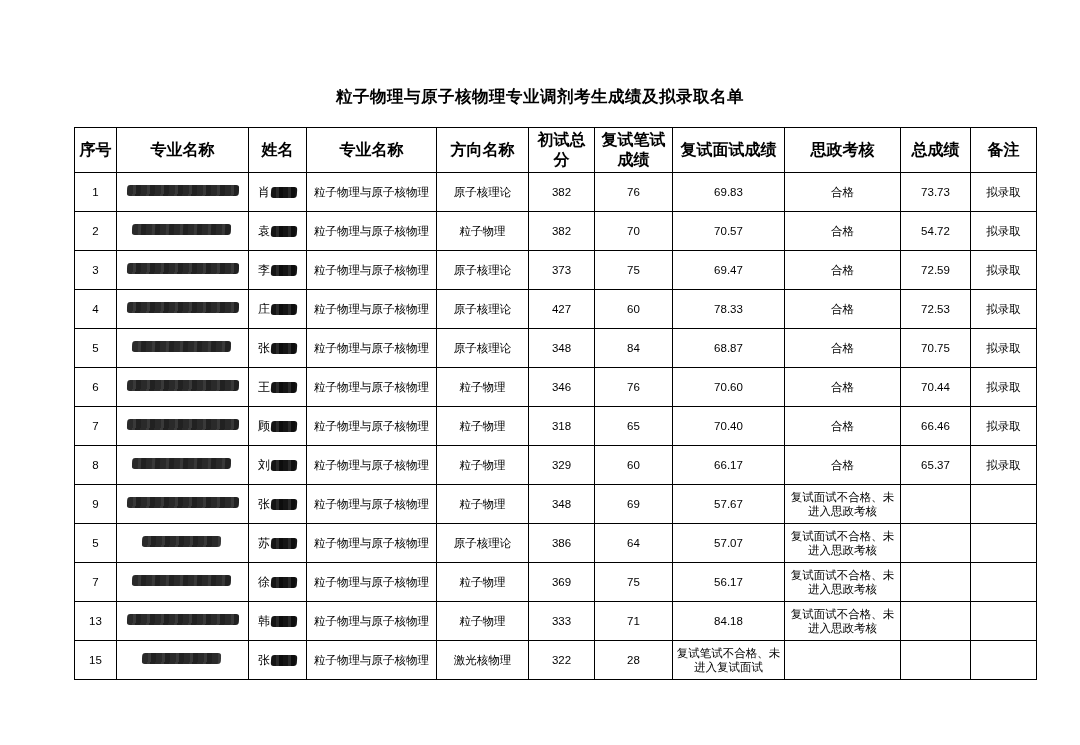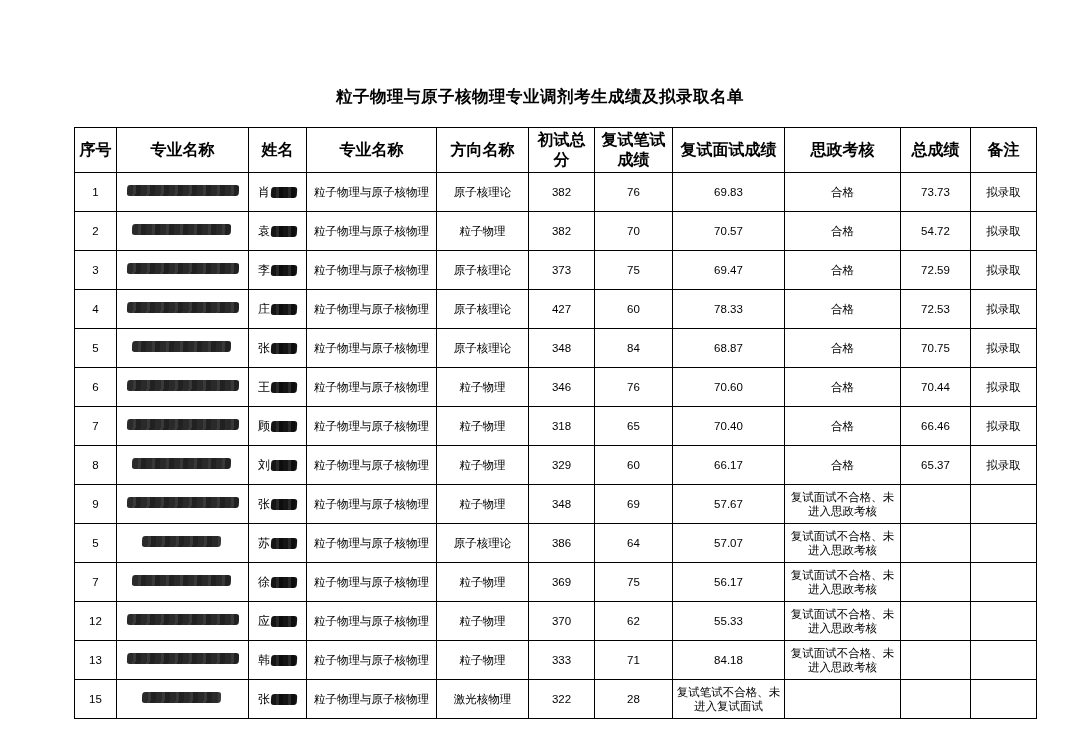--- a/index.html
+++ b/index.html
@@ -354,38 +354,20 @@
             <td class="two-line">粒子物理与原子核物理</td>
             <td>粒子物理</td>
             <td class="numeric">369</td>
             <td class="numeric">75</td>
             <td class="numeric">56.17</td>
             <td class="two-line">复试面试不合格、未进入思政考核</td>
             <td class="numeric"></td>
             <td></td>
           </tr>
           <tr>
-            <td class="numeric">12</td>
-            <td class="num-cell" title="[已涂黑]"><span class="redact"><span class="ink"></span></span></td>
-            <td class="name-cell">
-              <span class="name-inner">
-                <span class="visible-char">应</span>
-                <span class="ink-small"></span>
-              </span>
-            </td>
-            <td class="two-line">粒子物理与原子核物理</td>
-            <td>粒子物理</td>
-            <td class="numeric">370</td>
-            <td class="numeric">62</td>
-            <td class="numeric">55.33</td>
-            <td class="two-line">复试面试不合格、未进入思政考核</td>
-            <td class="numeric"></td>
-            <td></td>
-          </tr>
-          <tr>
             <td class="numeric">13</td>
             <td class="num-cell" title="[已涂黑]"><span class="redact"><span class="ink"></span></span></td>
             <td class="name-cell">
               <span class="name-inner">
                 <span class="visible-char">韩</span>
                 <span class="ink-small"></span>
               </span>
             </td>
             <td class="two-line">粒子物理与原子核物理</td>
             <td>粒子物理</td>

